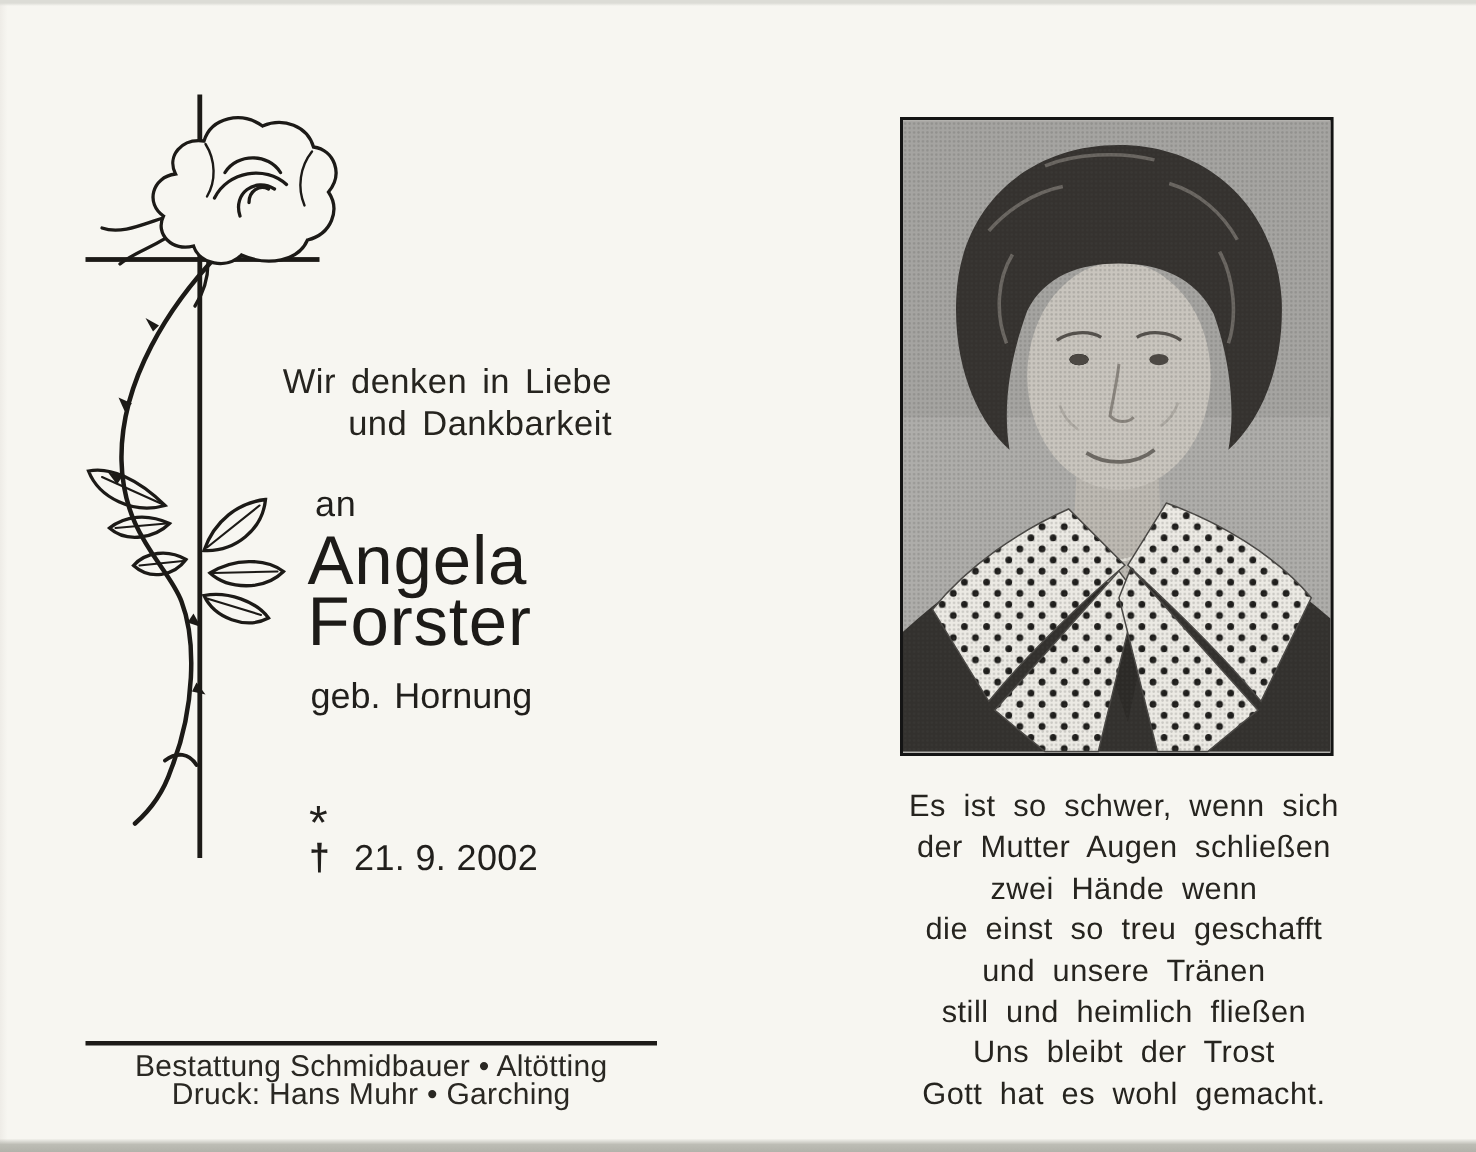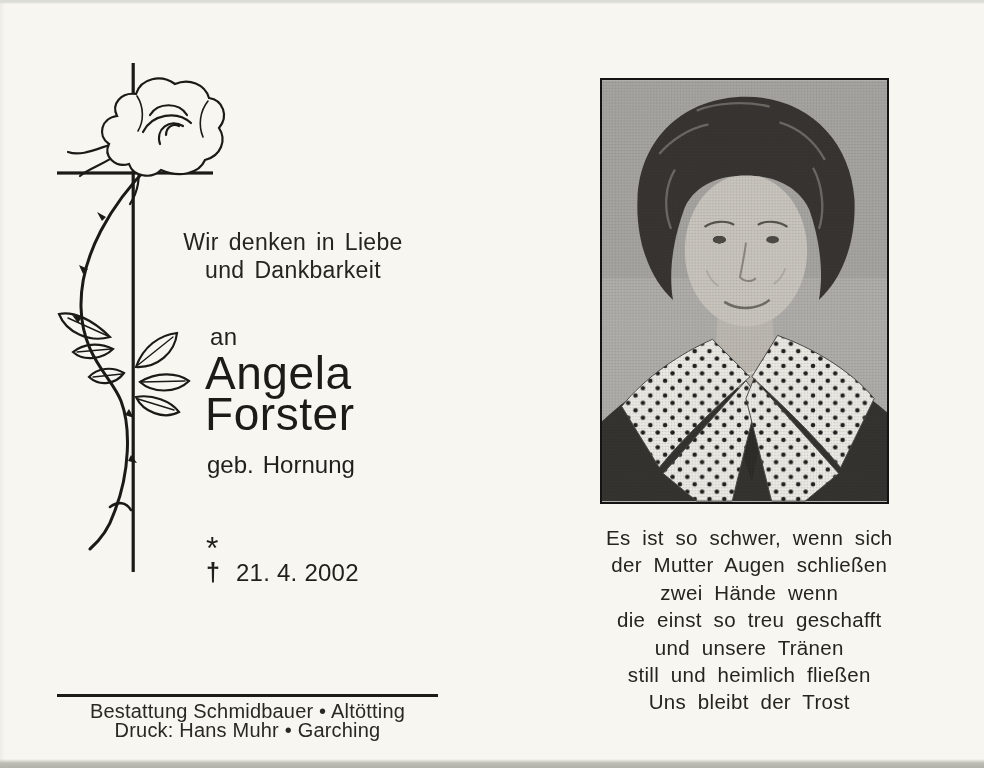--- a/index.html
+++ b/index.html
@@ -15,22 +15,22 @@
     position: absolute; inset: 0;
     background:
       linear-gradient(180deg, #dcdcd6 0px, #dcdcd6 2px, rgba(247,246,241,0) 4px),
       linear-gradient(0deg, #b2b2aa 0px, #bdbdb5 5px, rgba(247,246,241,0) 9px),
       linear-gradient(90deg, #eeece7 0px, rgba(247,246,241,0) 5px),
       #f7f6f1;
   }
   .cross-art { position: absolute; left: 40px; top: 55px; width: 225px; height: 530px; }
 
   .dedication {
-    position: absolute; left: 178px; top: 228px; width: 230px;
-    text-align: center; font-size: 23px; line-height: 28px;
+    position: absolute; left: 178px; top: 240px; width: 230px;
+    text-align: right; font-size: 23px; line-height: 28px;
     word-spacing: 0.14em; letter-spacing: 0.015em; color: #26241f;
   }
   .preposition { position: absolute; left: 210px; top: 323px; font-size: 24px; letter-spacing: 0.02em; }
   .name-line { position: absolute; left: 205px; font-size: 46px; line-height: 1; letter-spacing: 0.012em; color: #1d1b18; }
   .name-first { top: 350px; text-align: center; }
   .name-last { top: 391px; }
   .maiden { position: absolute; left: 207px; top: 451px; font-size: 24px; word-spacing: 0.1em; }
 
   .dates { position: absolute; left: 206px; top: 525px; font-size: 24px; letter-spacing: 0.01em; }
   .date-row { display: flex; align-items: baseline; height: 33px; }
@@ -111,21 +111,21 @@
   <div class="name-line name-first">Angela</div>
   <div class="name-line name-last">Forster</div>
   <div class="maiden">geb. Hornung</div>
 
   <div class="dates">
     <div class="date-row">
       <span class="date-sym star-sym">*</span>
     </div>
     <div class="date-row">
       <span class="date-sym dagger-sym">†</span>
-      <span>21. 4. 2002</span>
+      <span>21. 9. 2002</span>
     </div>
   </div>
 
   <div class="footer">
     <div class="footer-rule"></div>
     <div class="footer-line">Bestattung Schmidbauer • Altötting</div>
     <div class="footer-line">Druck: Hans Muhr • Garching</div>
   </div>
 
   <div class="photo-frame">
@@ -177,15 +177,16 @@
   </div>
 
   <div class="poem">
     <div>Es ist so schwer, wenn sich</div>
     <div>der Mutter Augen schließen</div>
     <div>zwei Hände wenn</div>
     <div>die einst so treu geschafft</div>
     <div>und unsere Tränen</div>
     <div>still und heimlich fließen</div>
     <div>Uns bleibt der Trost</div>
+    <div>Gott hat es wohl gemacht.</div>
   </div>
 
 </div>
 
 </body></html>

